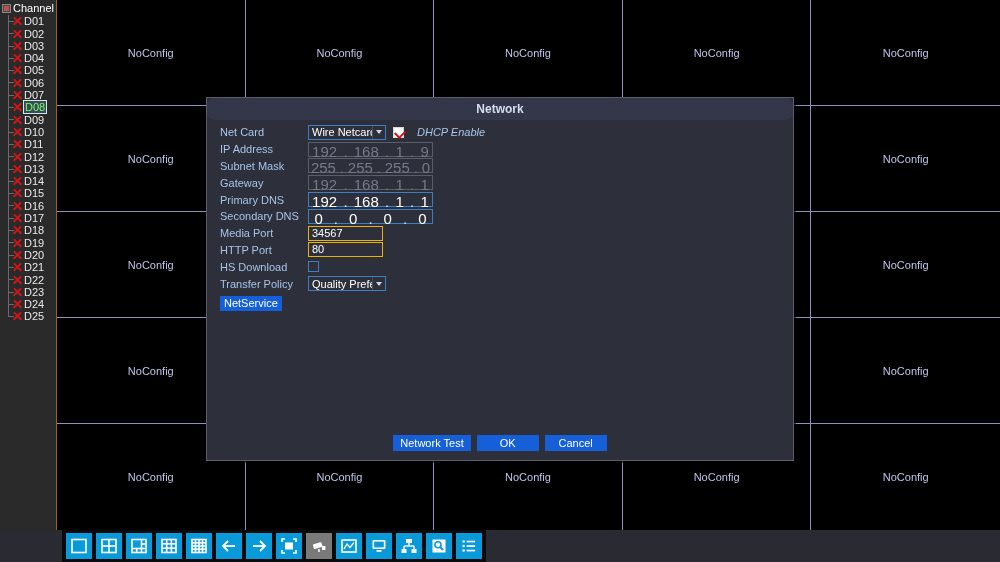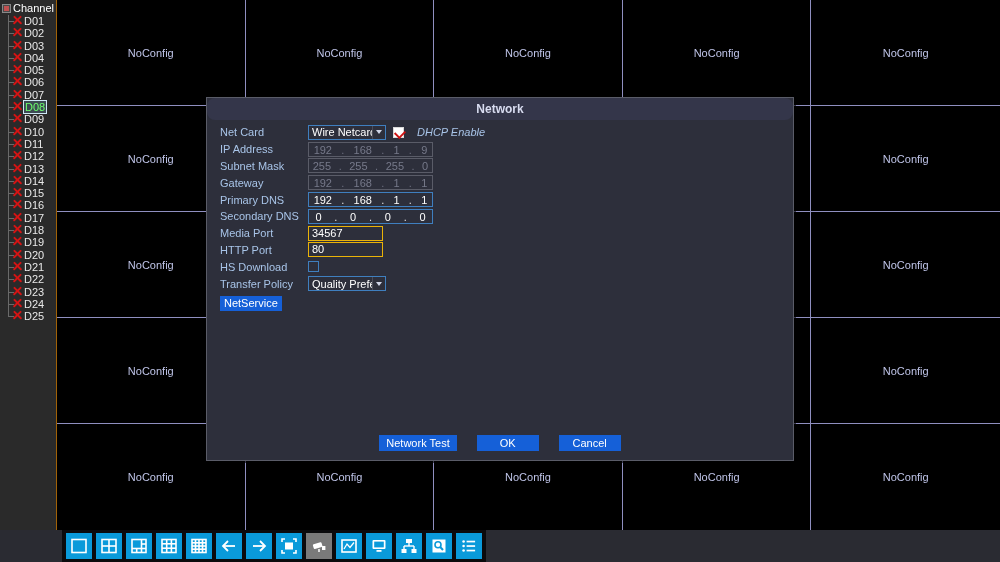--- a/index.html
+++ b/index.html
@@ -29,21 +29,21 @@
     content:"";position:absolute;left:1px;top:1px;
     width:5px;height:5px;background:#c05050;
   }
   .tree-head span{color:#ffffff;font-size:11px;line-height:11px;}
   .tree-list{position:relative;padding-left:4px;}
   .tree-list:before{
     content:"";position:absolute;left:8px;top:0;bottom:6px;
     width:1px;background:#6a6a6a;
   }
   .tree-item{
-    position:relative;height:12.3px;display:flex;align-items:flex-start;
+    position:relative;height:12.3px;display:flex;align-items:flex-end;
     padding-left:6px;
   }
   .tree-item:before{
     content:"";position:absolute;left:4px;top:6px;width:6px;height:1px;
     background:#6a6a6a;
   }
   .xmark{
     position:relative;width:11px;height:11px;flex:0 0 11px;margin-left:2px;
   }
   .xmark:before,.xmark:after{
@@ -137,22 +137,22 @@
     width:0;height:0;border-left:3px solid transparent;
     border-right:3px solid transparent;border-top:4px solid #cfd4e6;
     display:block;
   }
   .sel.netcard{width:78px;}
   .sel.policy{width:78px;}
   
   .ipbox{
     width:125px;height:15px;box-sizing:border-box;
     border:1px solid #3f7fbf;background:#2d2f3b;
-    display:flex;align-items:flex-end;justify-content:space-around;
-    color:#ffffff;font-size:11px;letter-spacing:0;
+    display:flex;align-items:flex-start;justify-content:space-around;
+    color:#ffffff;font-size:15px;letter-spacing:0;
   }
   .ipbox.disabled{border-color:#5a5c68;color:#76798a;}
   .ipbox span{padding:0 1px;}
   .ipbox .dot{color:inherit;opacity:.85;}
   
   .txt{
     width:75px;height:15px;box-sizing:border-box;
     border:1px solid #eab308;background:#2d2f3b;
     color:#ffffff;font-size:11px;line-height:13px;
     padding:0 3px;display:flex;align-items:center;
@@ -174,21 +174,21 @@
   
   .bluebtn{
     background:#1560d8;color:#ffffff;font-size:11px;line-height:13px;
     padding:1px 4px;display:inline-flex;align-items:center;
     justify-content:center;box-sizing:border-box;
   }
   .netservice{margin-top:3px;}
   
   .footer{
     position:absolute;left:0;right:0;bottom:9px;
-    display:flex;justify-content:center;gap:20px;
+    display:flex;justify-content:center;gap:6px;
   }
   .fbtn{
     height:16px;min-width:62px;padding:0 7px;
     background:#1560d8;color:#ffffff;font-size:11px;
     display:flex;align-items:center;justify-content:center;
     box-sizing:border-box;
   }
   .fbtn.wide{min-width:66px;}
 </style>
 </head>

